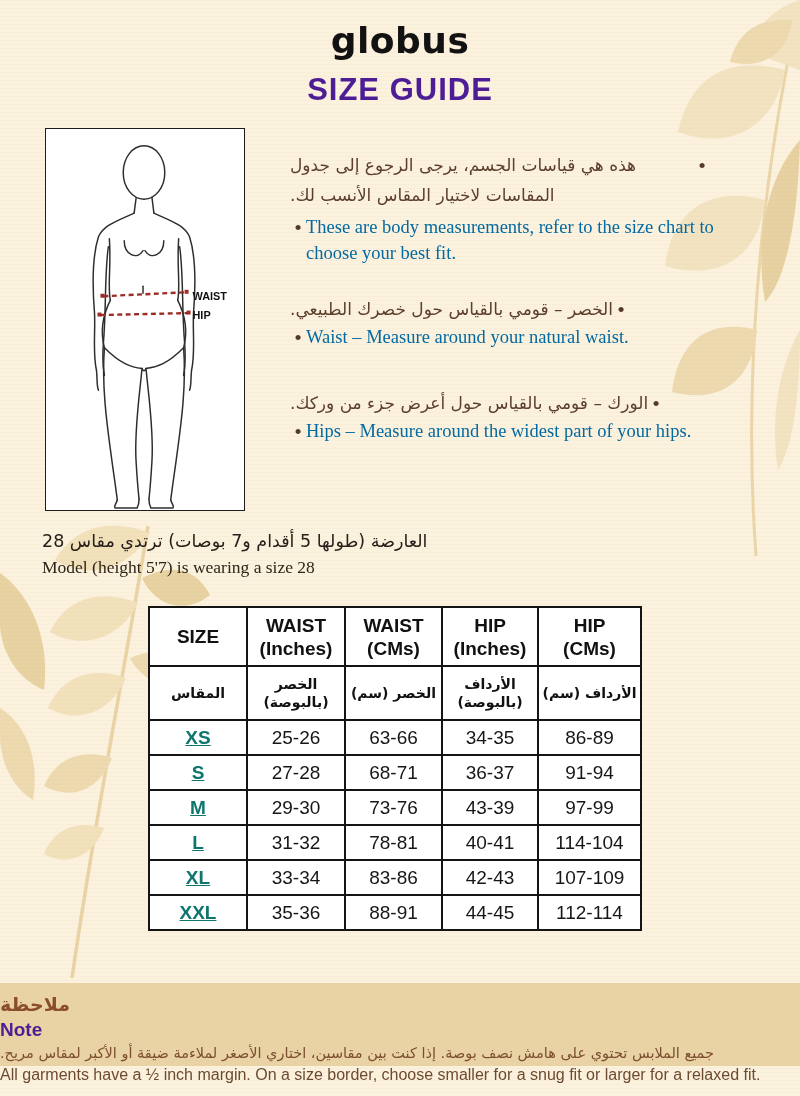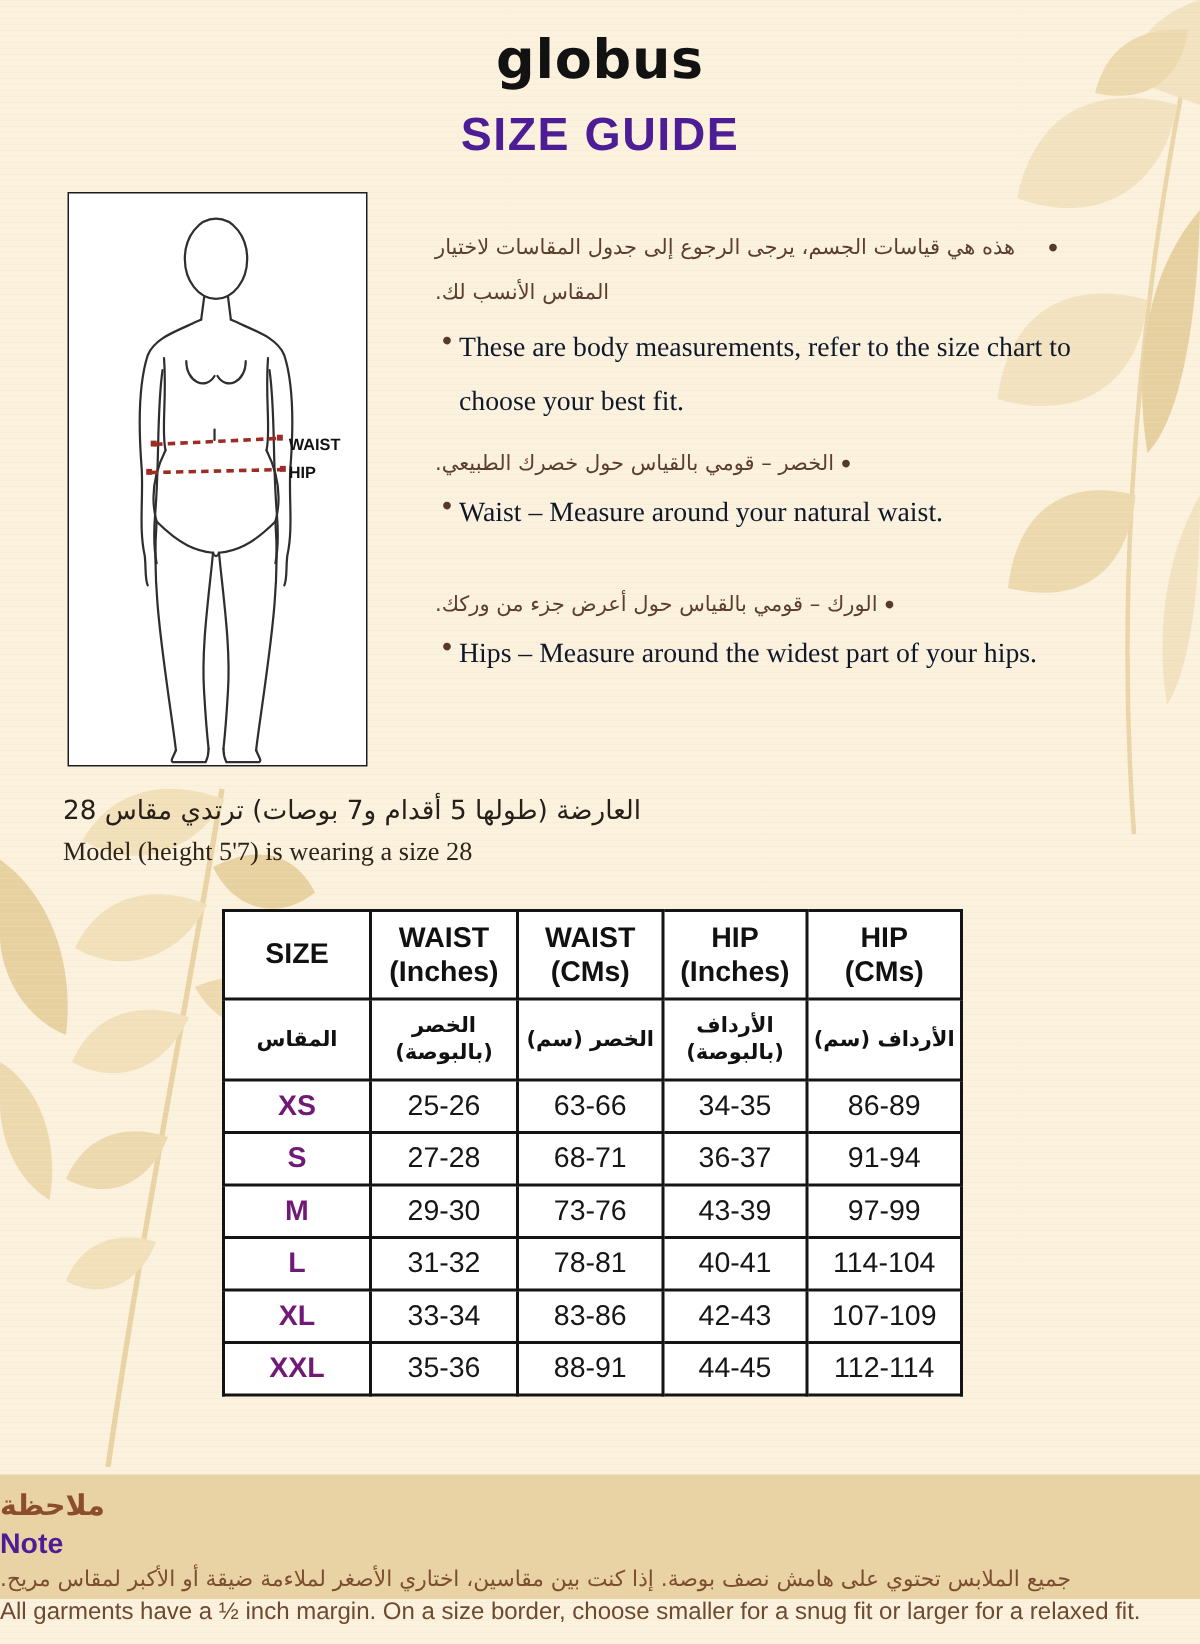--- a/index.html
+++ b/index.html
@@ -39,26 +39,26 @@
   .bullets{position:absolute;left:290px;width:436px;z-index:3;}
   #group-1{top:150px;}
   #group-2{top:294px;}
   #group-3{top:388px;}
   .b-item{display:flex;align-items:flex-start;}
   .b-item .bullet{
     flex:0 0 16px;color:#55392a;font-size:19px;line-height:28px;text-align:center;
   }
   .b-ar .txt{
     direction:rtl;text-align:left;
-    font-family:"DejaVu Sans",sans-serif;font-size:14px;line-height:30px;color:#5c3e2c;
+    font-family:"DejaVu Sans",sans-serif;font-size:17px;line-height:30px;color:#5c3e2c;
   }
   .b-ar.wrap .txt{width:404px;}
   .b-ar .bullet{order:2;margin-top:2px;}
   .b-en .txt{
-    font-family:"Liberation Serif",serif;font-size:18.5px;line-height:36px;color:#0f172a;
+    font-family:"Liberation Serif",serif;font-size:18.5px;line-height:26px;color:#0369a1;
   }
   .b-en.wrap .txt{width:412px;}
   .gap-s{height:4px;}
 
   
   .model-info{position:absolute;left:42px;top:528px;z-index:3;}
   .model-ar{
     direction:rtl;text-align:center;display:inline-block;
     font-family:"DejaVu Sans",sans-serif;font-size:17.5px;line-height:27px;color:#27201a;
   }
@@ -78,21 +78,21 @@
   .c0{width:98px;}.c1{width:98px;}.c2{width:97px;}.c3{width:96px;}.c4{width:103px;}
   .hrow-en{height:59px;}
   .hrow-ar{height:54px;}
   .drow{height:35px;}
   .hen{font-weight:700;font-size:19px;line-height:23px;color:#111;}
   .har{
     direction:rtl;font-family:"DejaVu Sans",sans-serif;font-weight:600;
     font-size:14px;line-height:18px;color:#111;
   }
   .dcell{font-size:19px;color:#161616;margin-left:17px;}
-  .scell{font-weight:700;font-size:19px;color:#701a75;}
+  .scell{font-weight:700;font-size:19px;color:#0f766e;text-decoration:underline;}
 
   
   .note-band{
     position:absolute;left:0;top:983px;width:800px;height:83px;z-index:4;
     background:#e9d2a3;text-align:left;
   }
   .note-title-ar{
     margin-top:9px;font-family:"DejaVu Sans",sans-serif;font-weight:700;
     font-size:19px;line-height:25px;color:#8a4e2c;
   }

